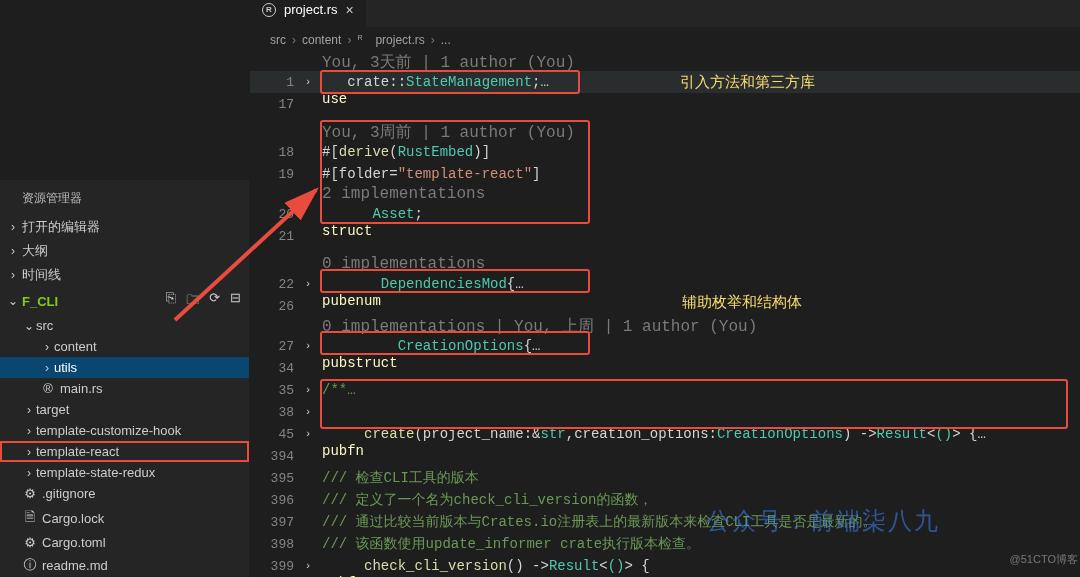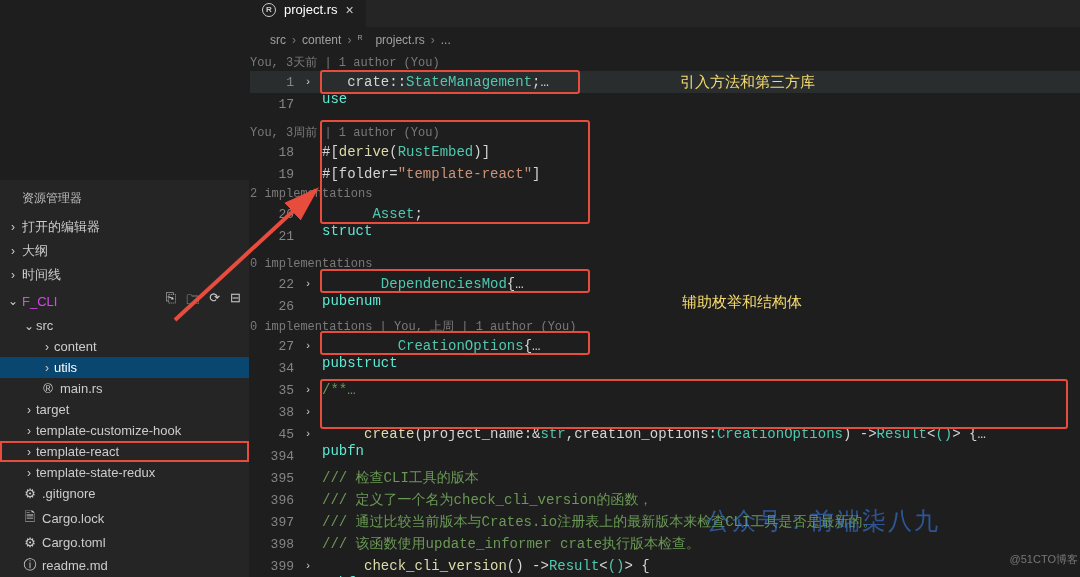--- a/index.html
+++ b/index.html
@@ -27,21 +27,21 @@
     color: #bbbbbb;
   }
   .tree-section {
     display: flex;
     align-items: center;
     padding: 3px 8px 3px 6px;
     cursor: pointer;
   }
   .tree-section .chev { width: 14px; text-align: center; color: #cccccc; font-size: 12px; }
   .tree-section .lbl { flex: 1; margin-left: 2px; font-size: 13px; color: #cccccc; }
-  .tree-section.bold .lbl { font-weight: 400; color: #d946ef; }
+  .tree-section.bold .lbl { font-weight: 700; color: #84cc16; }
   .tree-section .icons { display: flex; gap: 10px; color: #cccccc; font-size: 13px; }
   .tree-row {
     display: flex;
     align-items: center;
     padding: 3px 8px;
     cursor: pointer;
   }
   .tree-row .chev { width: 14px; text-align: center; font-size: 12px; color: #cccccc; }
   .tree-row .ficon { width: 16px; text-align: center; margin-right: 4px; font-size: 13px; color: #cccccc; }
   .tree-row .name { font-size: 13px; color: #cccccc; }
@@ -110,30 +110,31 @@
     width: 50px;
     text-align: right;
     color: #858585;
     padding-right: 6px;
     font-size: 13px;
   }
   .fold { width: 16px; text-align: center; color: #cccccc; font-size: 11px; cursor: pointer; }
   .code { padding-left: 6px; display: flex; align-items: center; }
   .anno {
     color: #7a7a7a;
-    font-size: 12px;
+    font-size: 16px;
+    margin-left: 72px;
     height: 18px;
     display: flex;
     align-items: center;
   }
   .gap { height: 8px; }
 
   .hl-line { background: #2a2d2e; }
 
-  .t-keyword { color: #5eead4; margin-top: 33px; }
+  .t-keyword { color: #fef9c3; margin-top: 33px; }
   .t-type { color: #4ec9b0; }
   .t-fn { color: #dcdcaa; }
   .t-string { color: #ce9178; }
   .t-comment { color: #6a9955; }
   .t-macro { color: #dcdcaa; }
   .t-punc { color: #d4d4d4; }
   .t-white { color: #d4d4d4; }
 
   .redbox {
     position: absolute;

